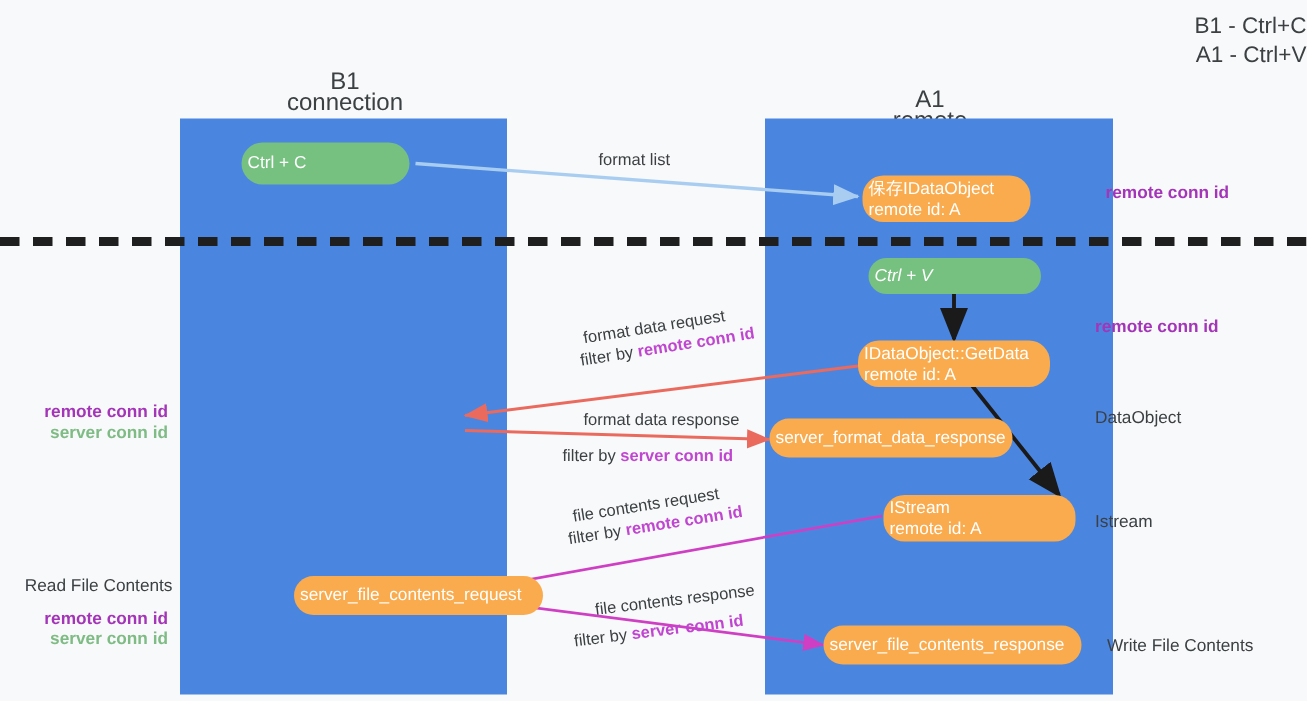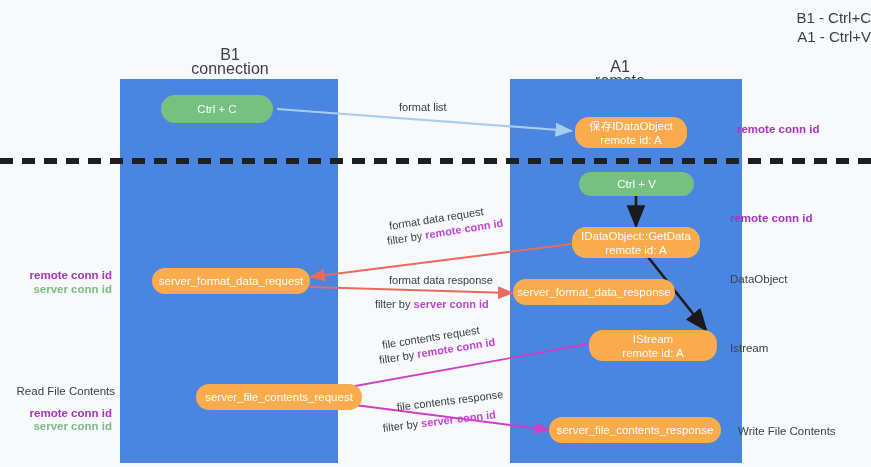--- a/index.html
+++ b/index.html
@@ -49,21 +49,21 @@
     font-size: 15px;
     line-height: 19px;
     color: #3c4043;
     white-space: pre-line;
   }
   .node {
     position: absolute;
     box-sizing: border-box;
     display: flex;
     flex-direction: column;
-    align-items: center;
+    align-items: flex-start;
     justify-content: center;
     color: #ffffff;
     font-size: 11.5px;
     line-height: 14px;
     text-align: center;
     padding: 2px 4px;
     border-radius: 14px;
   }
   .node.orange { background: #f9ab4e; }
   .node.green  { background: #76c080; }
@@ -143,32 +143,29 @@
 
   <div class="node green" style="left:161px; top:95px; width:112px; height:28px;">
     <span>Ctrl + C</span>
   </div>
 
   <div class="node orange" style="left:575px; top:117px; width:112px; height:31px;">
     <span>保存IDataObject</span>
     <span class="l2">remote id: A</span>
   </div>
 
-  <div class="node green" style="left:579px; top:172px; width:115px; height:24px;">
+  <div class="node green" style="left:579px; top:172px; width:115px; height:24px;font-style:italic;">
     <span>Ctrl + V</span>
   </div>
 
   <div class="node orange" style="left:572px; top:227px; width:128px; height:31px;">
     <span>IDataObject::GetData</span>
     <span class="l2">remote id: A</span>
   </div>
 
-  <div class="node orange" style="left:152px; top:268px; width:158px; height:26px;">
-    <span>server_format_data_request</span>
-  </div>
 
   <div class="node orange" style="left:513px; top:279px; width:162px; height:26px;">
     <span>server_format_data_response</span>
   </div>
 
   <div class="node orange" style="left:589px; top:330px; width:128px; height:31px;">
     <span>IStream</span>
     <span class="l2">remote id: A</span>
   </div>
 

